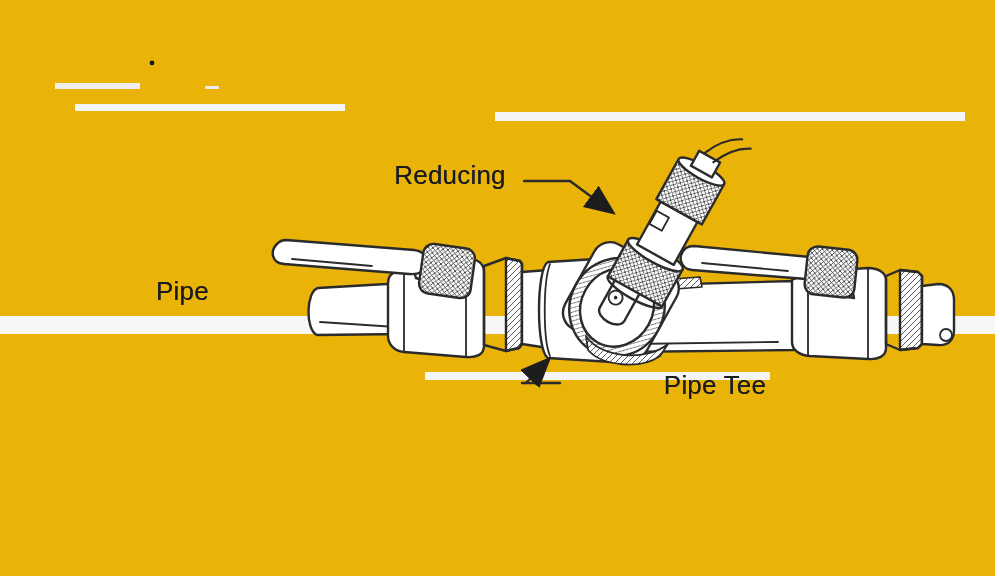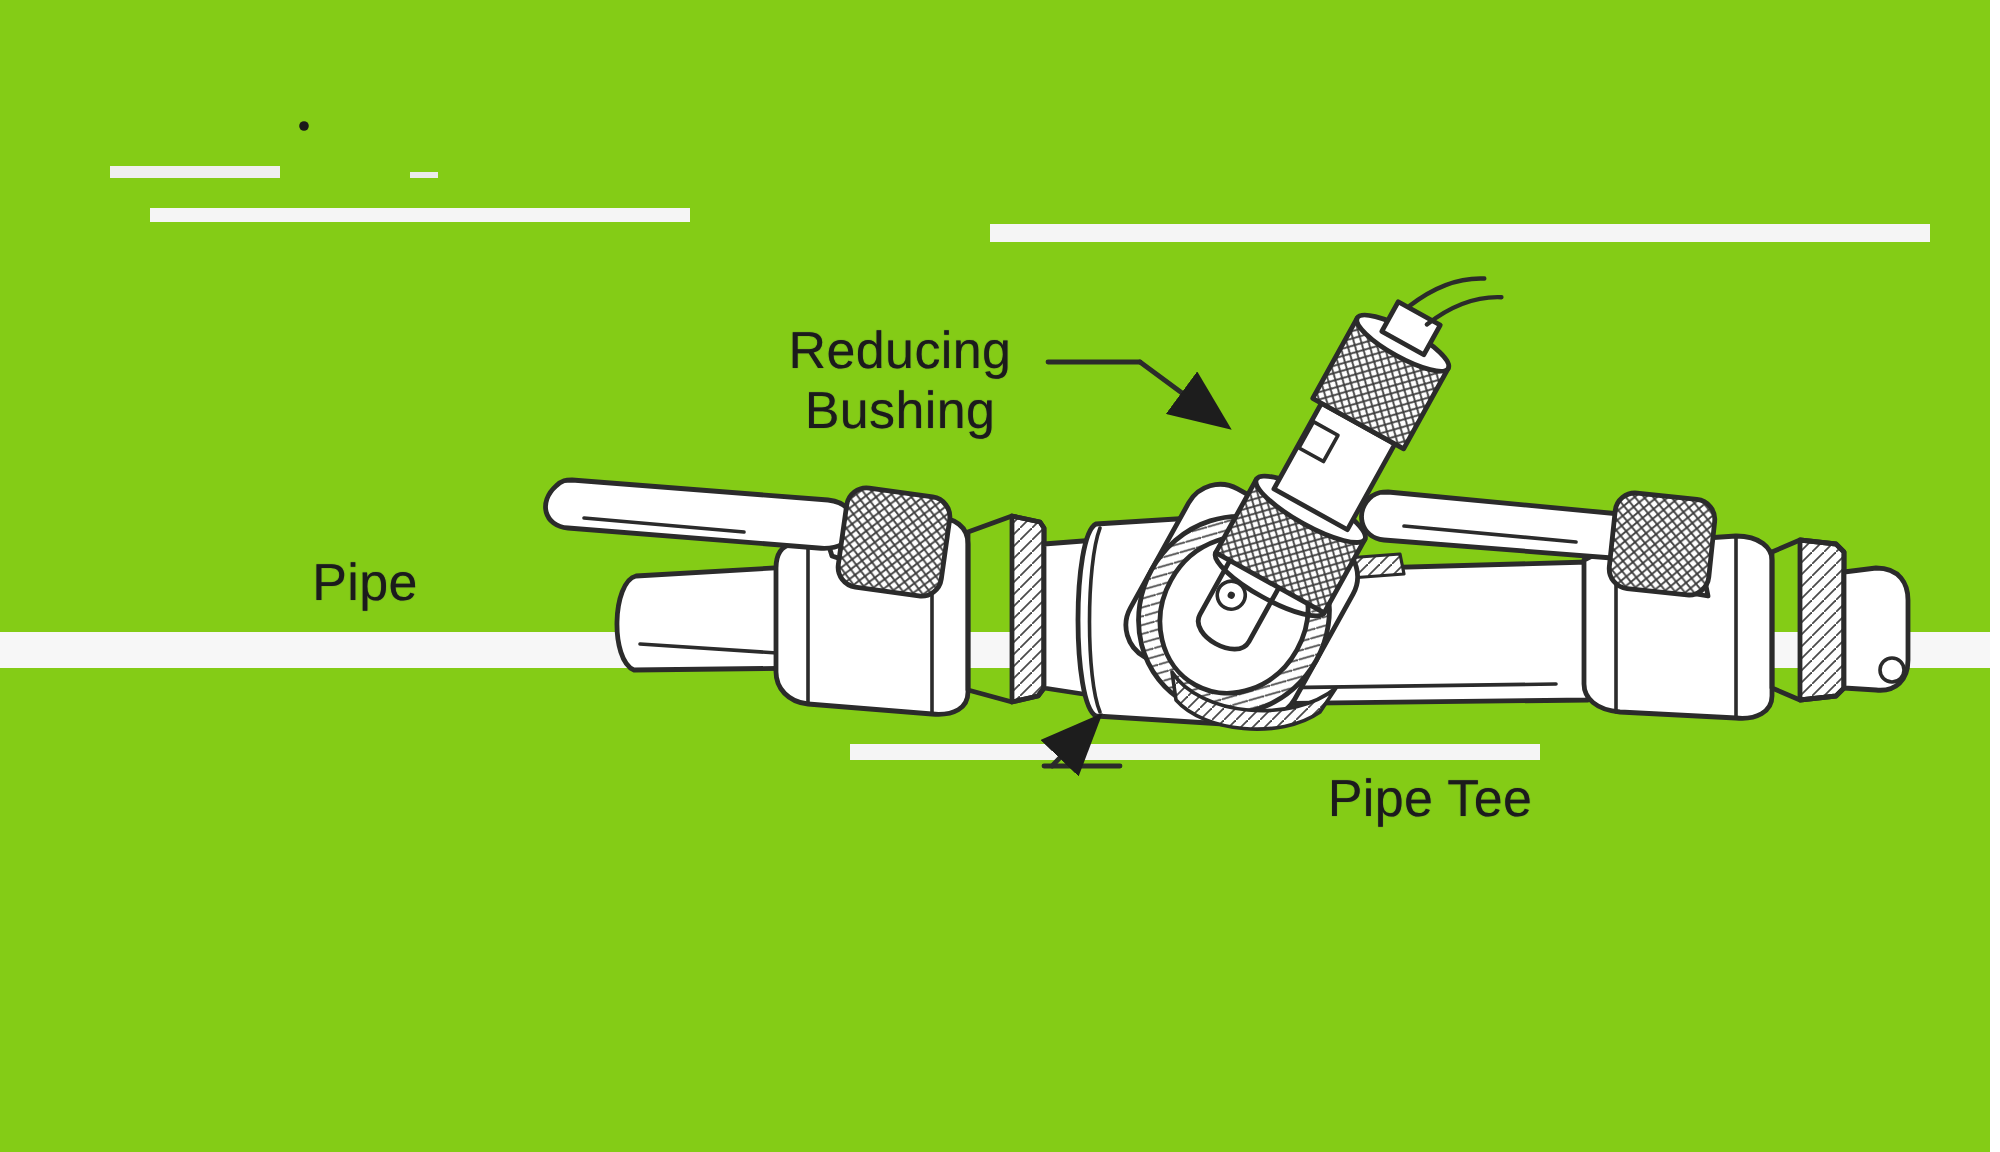--- a/index.html
+++ b/index.html
@@ -1,19 +1,19 @@
 <!DOCTYPE html>
 <html><head>
 <meta charset="utf-8">
 <style>
   html,body{margin:0;padding:0;background:#ffffff;}
   .canvas{
     position:relative;
     width:995px;height:576px;
-    background:#84cc16;
+    background:#eab308;
     overflow:hidden;
     font-family:"Liberation Sans", sans-serif;
   }
   .canvas svg{position:absolute;left:0;top:0;}
   .fig-label{
     position:absolute;
     color:#1b1b1b;
     font-size:26px;
     line-height:30px;
     text-align:center;
@@ -151,24 +151,23 @@
         <path d="M524,181 L570,181"></path>
         <path d="M570,181 L612,212" marker-end="url(#arrow)"></path>
         <path d="M522,383 L560,383"></path>
         <path d="M526,383 L548,360" marker-end="url(#arrow)"></path>
       </g>
     </g>
   </svg>
 
   <div class="fig-label" style="left:340px;top:160px;width:220px;">
     <span>Reducing</span>
-    <span>Bushing</span>
   </div>
 
   <div class="fig-label" style="left:75px;top:276px;width:215px;">
     <span>Pipe</span>
   </div>
 
-  <div class="fig-label" style="left:645px;top:384px;width:140px;">
+  <div class="fig-label" style="left:645px;top:370px;width:140px;">
     <span>Pipe Tee</span>
   </div>
 
 </div>
 
 </body></html>

